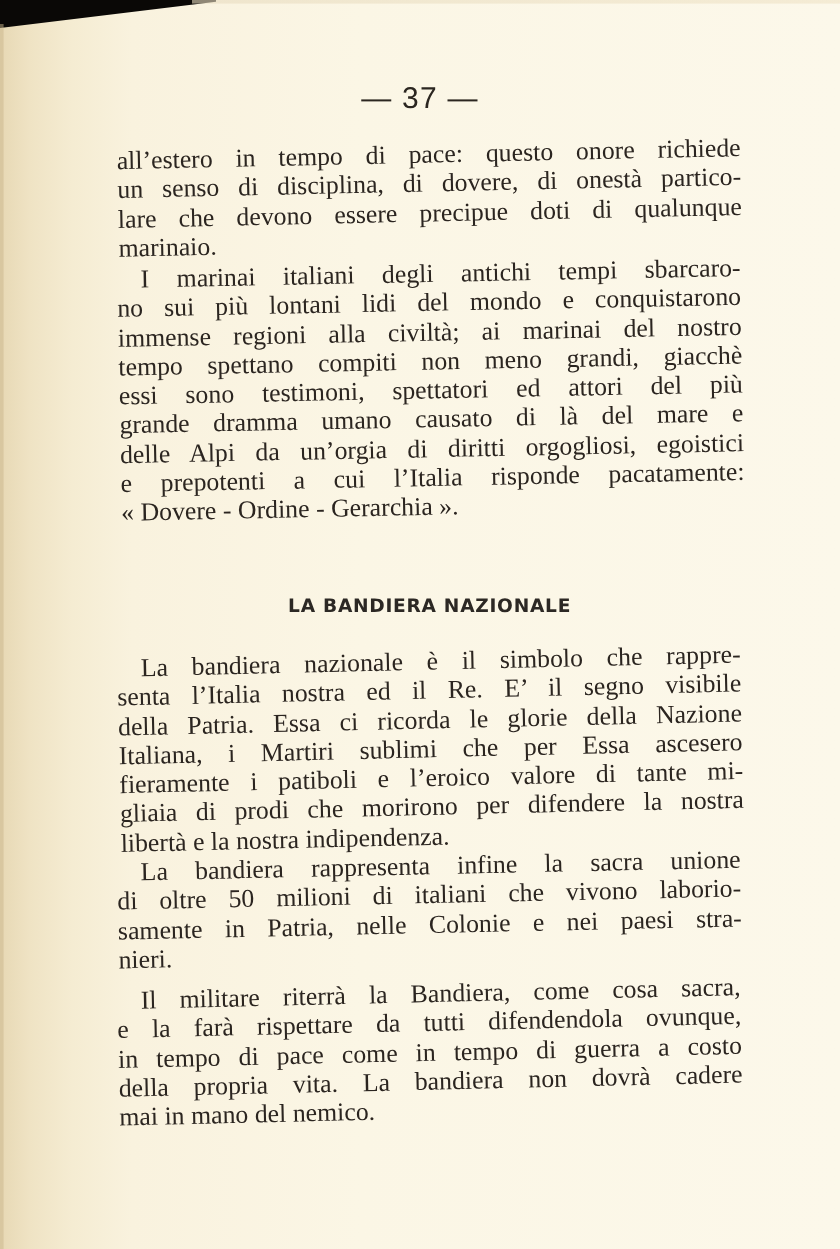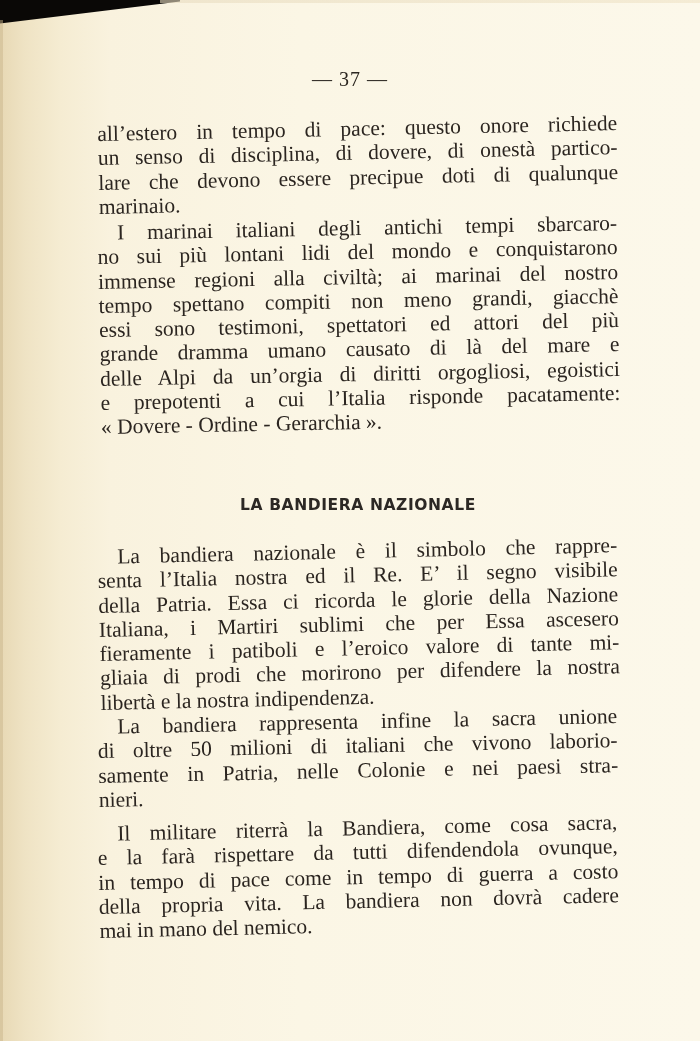--- a/index.html
+++ b/index.html
@@ -47,22 +47,22 @@
       width: 3px;
       background: #c9b58c;
       opacity: .5;
     }
     .page-number {
       position: absolute;
       top: 68px;
       left: 0;
       width: 700px;
       text-align: center;
-      font-family: Liberation Serif, serif;
-      font-size: 20px;
+      font-family: Liberation Sans, sans-serif;
+      font-size: 25px;
       letter-spacing: 1px;
       color: #2b2620;
       padding-left: 0px;
     }
     .text-block {
       position: absolute;
       left: 97px;
       width: 520px;
       font-family: "Liberation Serif", serif;
       font-size: 21.5px;

